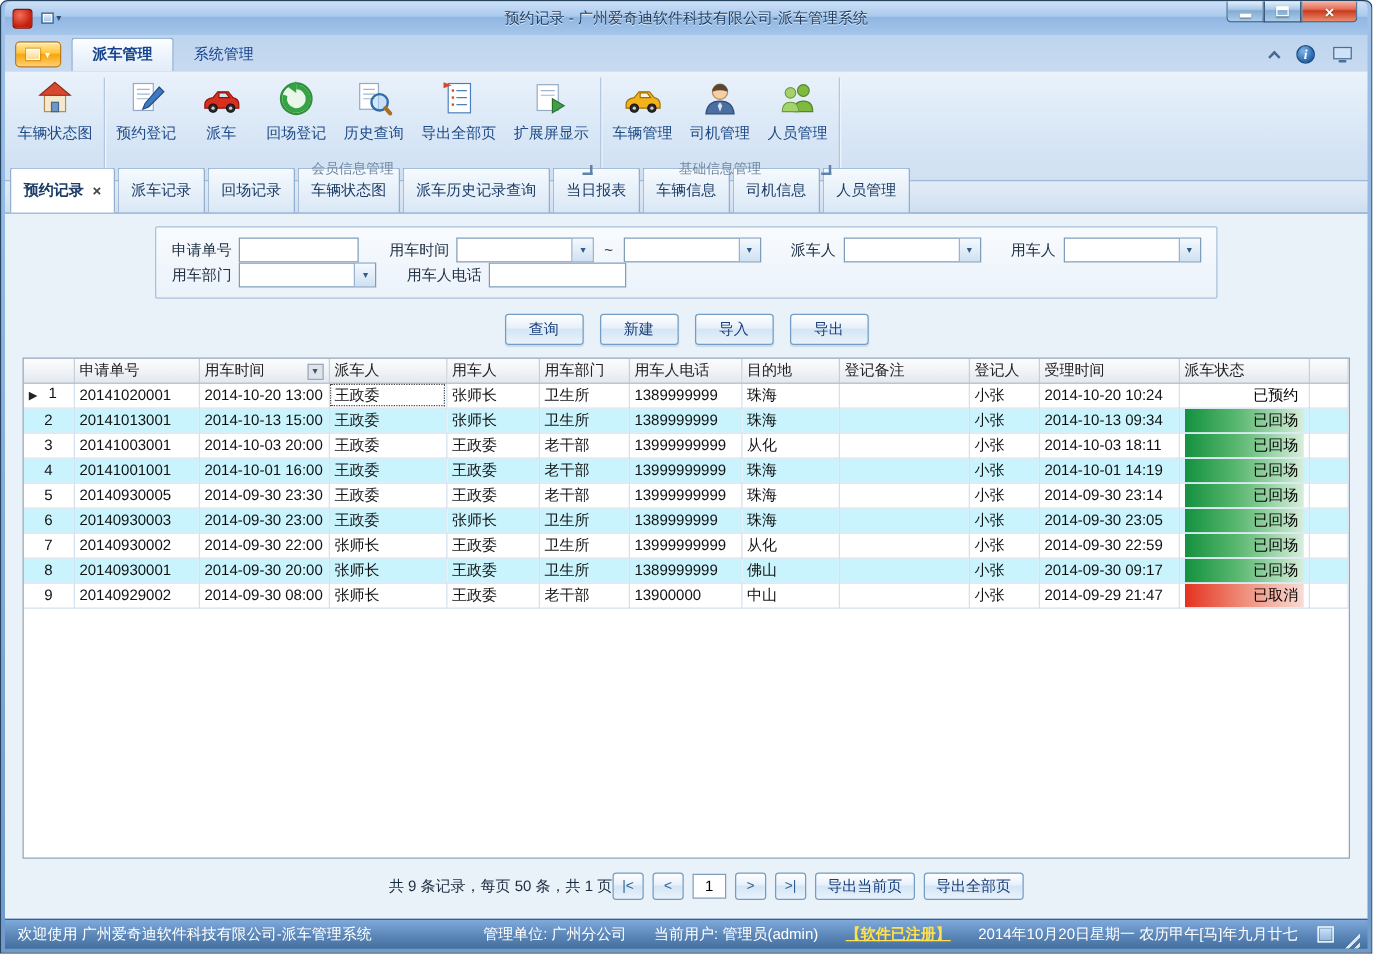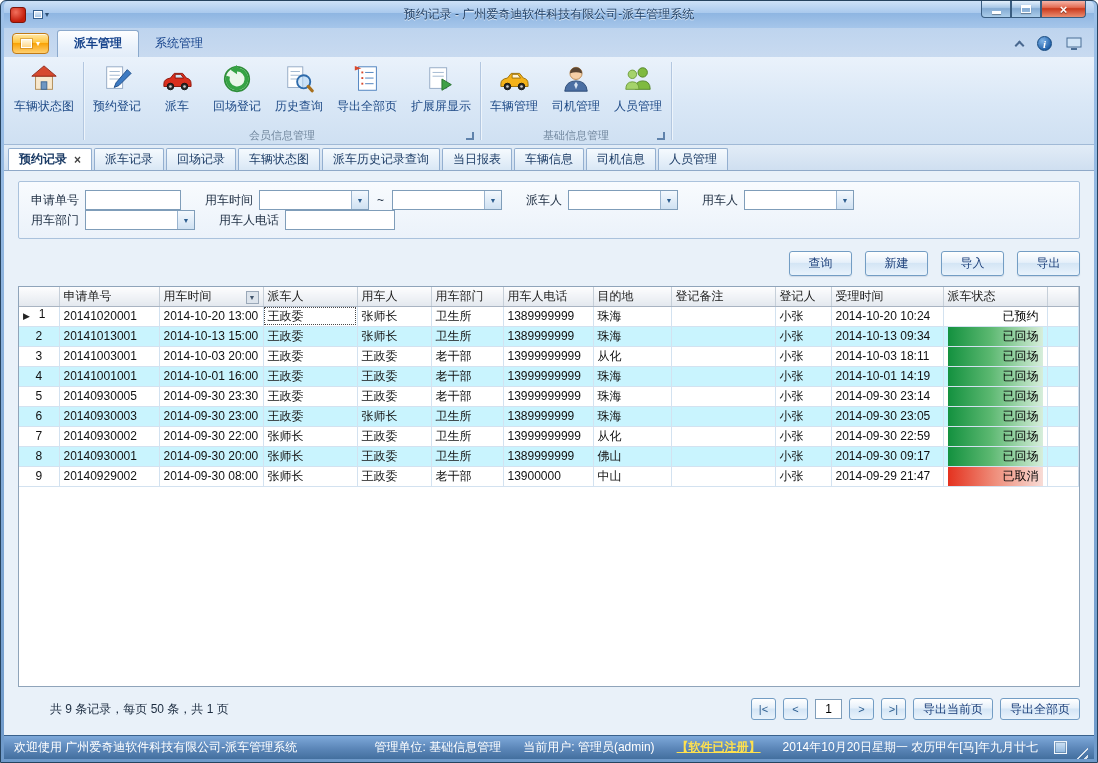--- a/index.html
+++ b/index.html
@@ -102,31 +102,31 @@
   .launcher { position: absolute; right: 4px; bottom: 4px; width: 8px; height: 8px; border-right: 2px solid #5f82ab; border-bottom: 2px solid #5f82ab; }
   .rg-sep { width: 1px; margin: 4px 1px; background: #b3c7e0; box-shadow: 1px 0 0 #edf4fb; }
   
   .tabstrip {
     height: 26px; flex: 0 0 26px;
     background: linear-gradient(#e2ecf7, #cfdff0);
     border-bottom: 1px solid #8fa9c8;
     display: flex; align-items: flex-end; padding: 0 4px;
   }
   .doc-tab {
-    height: 22px; padding: 0 10px; margin-right: 2px;
+    height: 36px; padding: 0 10px; margin-right: 2px;
     border: 1px solid #93afd0; border-bottom: none; border-radius: 2px 2px 0 0;
     background: linear-gradient(#f5fafe, #d9e7f5);
     color: #1c3c66; display: flex; align-items: center; gap: 7px; font-size: 12px;
   }
   .doc-tab.active { background: #fff; font-weight: bold; }
   .tab-close { color: #444; font-weight: bold; font-size: 12px; line-height: 12px; }
   
   .content {
     flex: 1 1 auto; min-height: 0; background: #e9f1f9;
-    padding: 10px 14px 12px; display: flex; flex-direction: column;
+    padding: 10px 14px 12px; display: flex; flex-direction: column; align-items: center;
   }
   .filter-panel {
     flex: 0 0 58px; border: 1px solid #aac2dc; border-radius: 2px;
     background: linear-gradient(#f8fbfe, #ebf2fa);
     padding: 8px 12px; display: flex; flex-direction: column; justify-content: space-between;
   }
   .f-row { display: flex; align-items: center; gap: 6px; }
   .f-label { color: #223246; margin-left: 18px; white-space: nowrap; }
   .f-label.first { margin-left: 0; }
   .f-input { height: 20px; border: 1px solid #7f9db9; background: #fff; padding: 0 3px; font: inherit; }
@@ -680,20 +680,20 @@
         <button class="pbtn">&gt;</button>
         <button class="pbtn">&gt;|</button>
         <button class="pbtn wide">导出当前页</button>
         <button class="pbtn wide">导出全部页</button>
       </div>
     </div>
   </div>
 
   <div class="statusbar">
     <span>欢迎使用 广州爱奇迪软件科技有限公司-派车管理系统</span>
-    <span class="sb-org">管理单位: 基础信息管理</span>
+    <span class="sb-org">管理单位: 广州分公司</span>
     <span class="sb-item">当前用户: 管理员(admin)</span>
     <span class="license">【软件已注册】</span>
     <span class="sb-item">2014年10月20日星期一 农历甲午[马]年九月廿七</span>
     <span class="sb-ico"></span>
     <span class="grip"></span>
   </div>
 </div>
 
 </body></html>

